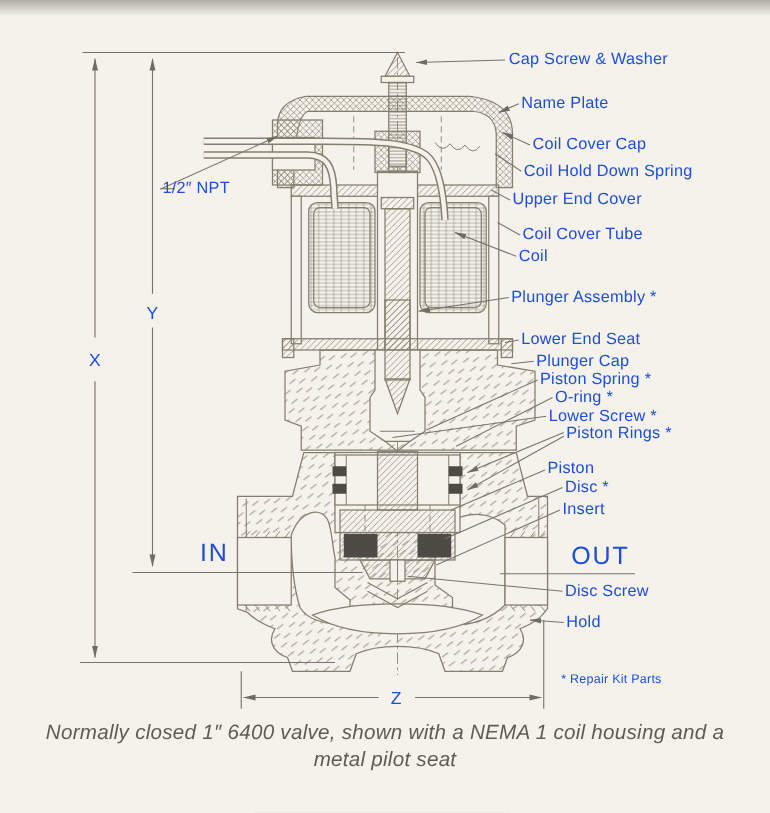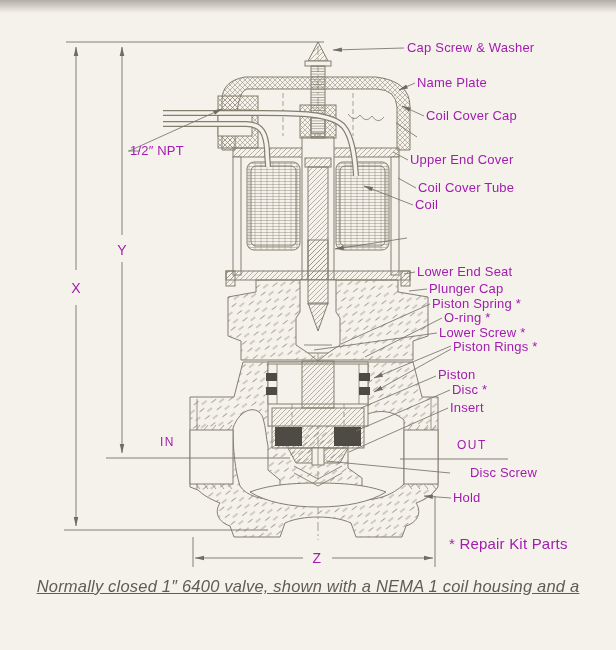--- a/index.html
+++ b/index.html
@@ -1,24 +1,24 @@
 <!DOCTYPE html>
 <html><head>
 <meta charset="utf-8">
 <style>
   html,body{margin:0;padding:0;background:#e8e6e0;}
   .page{position:relative;width:616px;height:650px;background:#f5f2ec;overflow:hidden;
         font-family:"Liberation Sans",sans-serif;}
-  .lbl{position:absolute;font:13px/1.15 "Liberation Sans",sans-serif;color:#a21caf;
+  .lbl{position:absolute;font:13px/1.15 "Liberation Sans",sans-serif;color:#1d4ed8;
        transform:translateY(-50%);white-space:nowrap;letter-spacing:.2px;}
   .dim{font-size:14px;transform:translate(-50%,-50%);}
-  .port{font-size:12px;letter-spacing:1.5px;}
-  .note{font-size:15px;}
+  .port{font-size:20px;letter-spacing:1.5px;}
+  .note{font-size:10px;}
   .caption{position:absolute;left:0;right:0;top:575px;text-align:center;
-           font:italic 16.5px/1.35 "Liberation Sans",sans-serif;color:#5f5c52;letter-spacing:.2px;text-decoration:underline;}
+           font:italic 16.5px/1.35 "Liberation Sans",sans-serif;color:#5f5c52;letter-spacing:.2px;}
   svg{position:absolute;left:0;top:0;}
 </style>
 </head>
 <body>
 
 <div class="page">
 
 <svg width="616" height="650" viewBox="0 0 616 650">
   <defs>
     <pattern id="xh" width="5" height="5" patternUnits="userSpaceOnUse">
@@ -175,39 +175,42 @@
     <line x1="450" y1="473" x2="326" y2="461"></line>
     <line x1="451" y1="498" x2="424" y2="496" marker-end="url(#arw)"></line>
     <path d="M140 151H128"></path>
     <line x1="129" y1="151" x2="222" y2="109" marker-end="url(#arw)"></line>
   </g>
 </svg>
 
   <div class="lbl" style="left:407px;top:48px">Cap Screw &amp; Washer</div>
   <div class="lbl" style="left:417px;top:83px">Name Plate</div>
   <div class="lbl" style="left:426px;top:116px">Coil Cover Cap</div>
+  <div class="lbl" style="left:419px;top:137px">Coil Hold Down Spring</div>
   <div class="lbl" style="left:410px;top:160px">Upper End Cover</div>
   <div class="lbl" style="left:418px;top:188px">Coil Cover Tube</div>
   <div class="lbl" style="left:415px;top:205px">Coil</div>
+  <div class="lbl" style="left:409px;top:238px">Plunger Assembly *</div>
   <div class="lbl" style="left:417px;top:272px">Lower End Seat</div>
   <div class="lbl" style="left:429px;top:289px">Plunger Cap</div>
   <div class="lbl" style="left:432px;top:304px">Piston Spring *</div>
   <div class="lbl" style="left:444px;top:318px">O-ring *</div>
   <div class="lbl" style="left:439px;top:333px">Lower Screw *</div>
   <div class="lbl" style="left:453px;top:347px">Piston Rings *</div>
   <div class="lbl" style="left:438px;top:375px">Piston</div>
   <div class="lbl" style="left:452px;top:390px">Disc *</div>
   <div class="lbl" style="left:450px;top:408px">Insert</div>
   <div class="lbl port" style="left:457px;top:446px">OUT</div>
-  <div class="lbl" style="left:470px;top:473px">Disc Screw</div>
+  <div class="lbl" style="left:452px;top:473px">Disc Screw</div>
   <div class="lbl" style="left:453px;top:498px">Hold</div>
   <div class="lbl note" style="left:449px;top:544px">* Repair Kit Parts</div>
   <div class="lbl" style="left:130px;top:151px">1/2″ NPT</div>
   <div class="lbl port" style="left:160px;top:443px">IN</div>
   <div class="lbl dim" style="left:76px;top:288px">X</div>
   <div class="lbl dim" style="left:122px;top:250px">Y</div>
   <div class="lbl dim" style="left:317px;top:558px">Z</div>
 
   <div class="caption">
     <div>Normally closed 1″ 6400 valve, shown with a NEMA 1 coil housing and a</div>
+    <div>metal pilot seat</div>
   </div>
 
 </div>
 
 </body></html>

